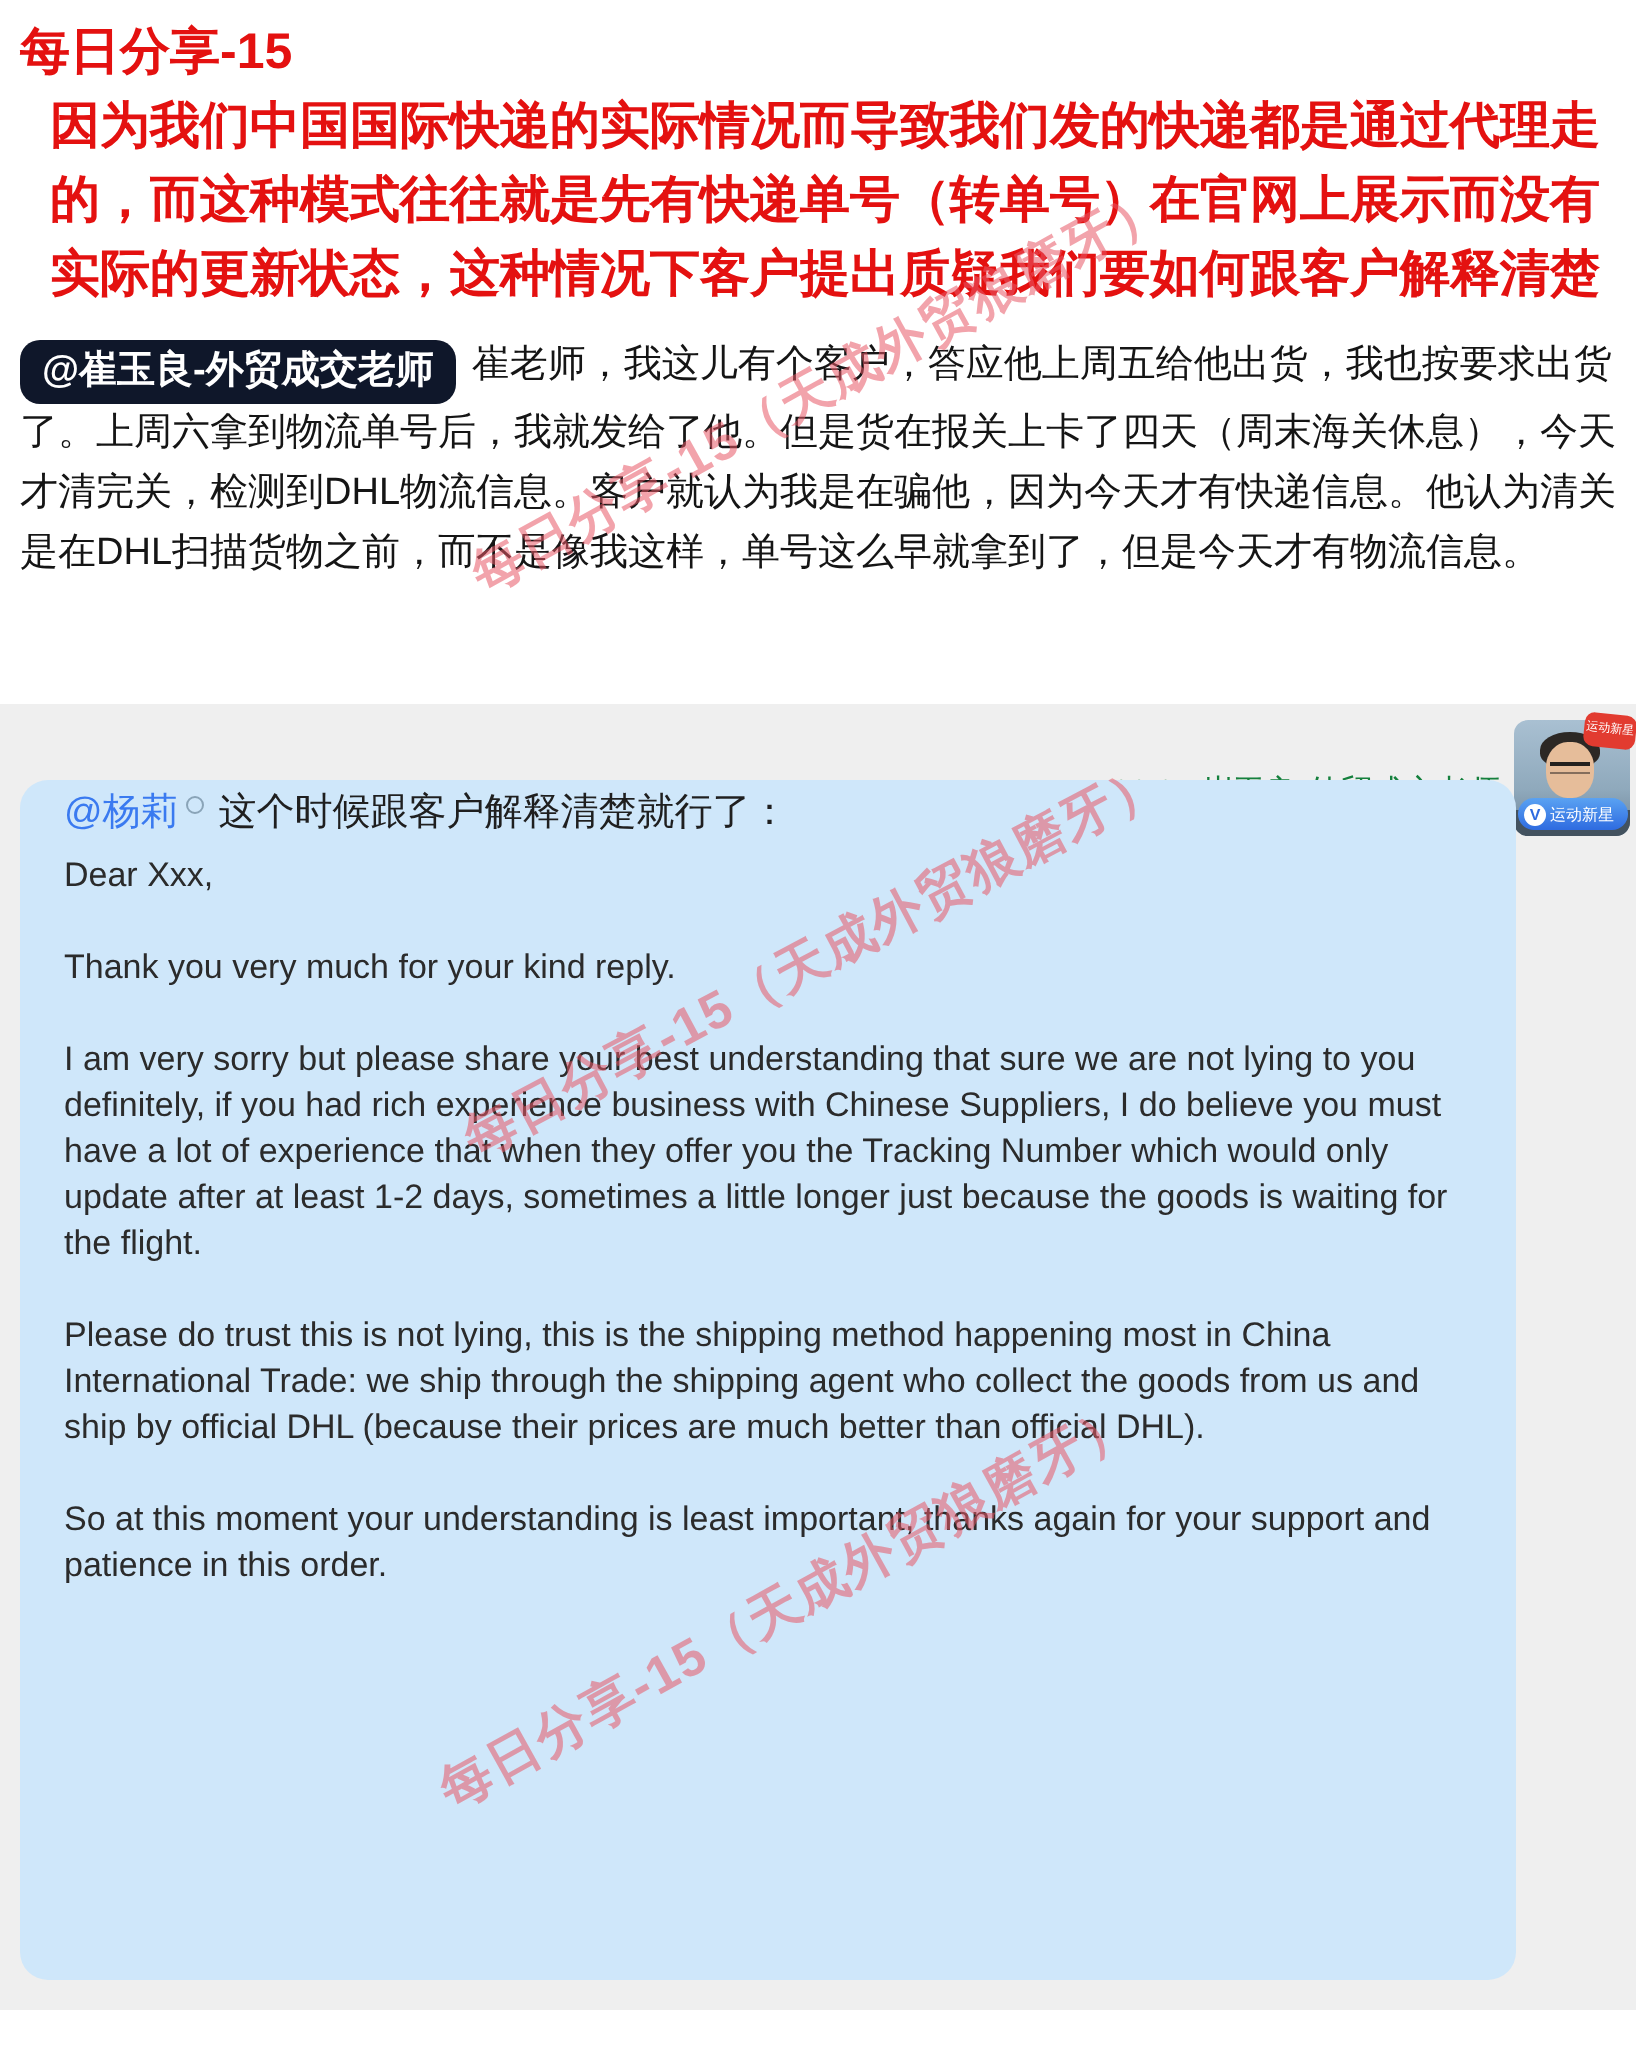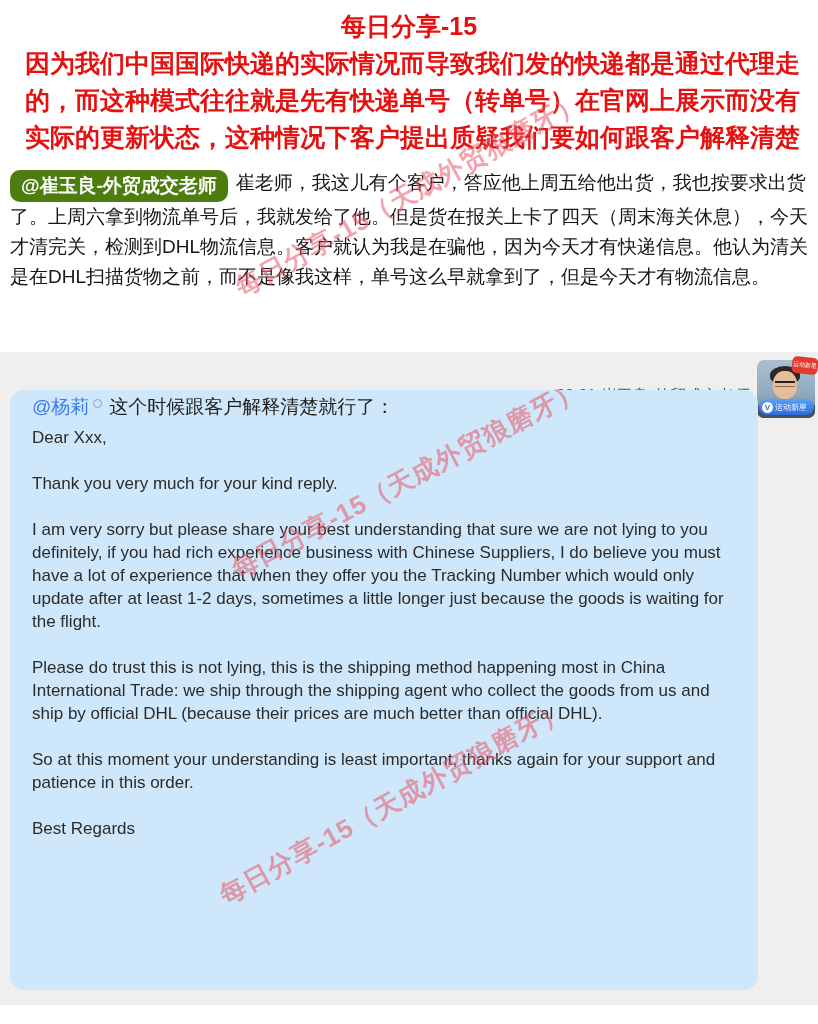--- a/index.html
+++ b/index.html
@@ -86,26 +86,26 @@
   .wm1 { left:238px; top:272px; transform:rotate(-29deg); }
   .wm2 { left:234px; top:554px; transform:rotate(-28deg); }
   .wm3 { left:222px; top:880px; transform:rotate(-29deg); }
 </style>
 </head>
 <body>
 
 <div class="page">
 
   <section class="header-section">
-    <div class="header-title" style="color: rgb(228, 17, 16); text-align: center;">每日分享-15</div>
+    <div class="header-title" style="color: rgb(228, 17, 16);">每日分享-15</div>
     <div class="header-desc" style="color: rgb(228, 17, 16); margin-left: 15px;">因为我们中国国际快递的实际情况而导致我们发的快递都是通过代理走的，而这种模式往往就是先有快递单号（转单号）在官网上展示而没有实际的更新状态，这种情况下客户提出质疑我们要如何跟客户解释清楚</div>
   </section>
 
   <section class="question-section">
-    <p><span class="mention-badge" style="background: #4d7c0f;">@崔玉良-外贸成交老师</span><span>崔老师，我这儿有个客户，答应他上周五给他出货，我也按要求出货了。上周六拿到物流单号后，我就发给了他。但是货在报关上卡了四天（周末海关休息），今天才清完关，检测到DHL物流信息。客户就认为我是在骗他，因为今天才有快递信息。他认为清关是在DHL扫描货物之前，而不是像我这样，单号这么早就拿到了，但是今天才有物流信息。</span></p>
+    <p><span class="mention-badge" style="background: #0f172a;">@崔玉良-外贸成交老师</span><span>崔老师，我这儿有个客户，答应他上周五给他出货，我也按要求出货了。上周六拿到物流单号后，我就发给了他。但是货在报关上卡了四天（周末海关休息），今天才清完关，检测到DHL物流信息。客户就认为我是在骗他，因为今天才有快递信息。他认为清关是在DHL扫描货物之前，而不是像我这样，单号这么早就拿到了，但是今天才有物流信息。</span></p>
   </section>
 
   <section class="chat-area">
 
     <div class="msg-meta"><span>23:31</span>&nbsp;<span>崔玉良-外贸成交老师</span></div>
 
     <div class="avatar">
       <div class="avatar-photo">
         <div class="av-hair"></div>
         <div class="av-face"></div>
@@ -120,21 +120,20 @@
     </div>
 
     <div class="bubble" style="background: rgb(207, 231, 250);">
       <p class="intro"><a class="mention-link" style="color: rgb(58, 122, 240);">@杨莉</a><span class="gender-icon"></span><span>这个时候跟客户解释清楚就行了：</span></p>
       <div id="message-body">
           <p class="msg-p">Dear Xxx,</p>
           <p class="msg-p">Thank you very much for your kind reply.</p>
           <p class="msg-p">I am very sorry but please share your best understanding that sure we are not lying to you definitely, if you had rich experience business with Chinese Suppliers, I do believe you must have a lot of experience that when they offer you the Tracking Number which would only update after at least 1-2 days, sometimes a little longer just because the goods is waiting for the flight.</p>
           <p class="msg-p">Please do trust this is not lying, this is the shipping method happening most in China International Trade: we ship through the shipping agent who collect the goods from us and ship by official DHL (because their prices are much better than official DHL).</p>
           <p class="msg-p">So at this moment your understanding is least important, thanks again for your support and patience in this order.</p>
-          <p class="sig-p">Best Regards</p>
         </div>
     </div>
 
   </section>
 
   <div class="wm wm1">每日分享-15（天成外贸狼磨牙）</div>
   <div class="wm wm2">每日分享-15（天成外贸狼磨牙）</div>
   <div class="wm wm3">每日分享-15（天成外贸狼磨牙）</div>
 
 </div>

